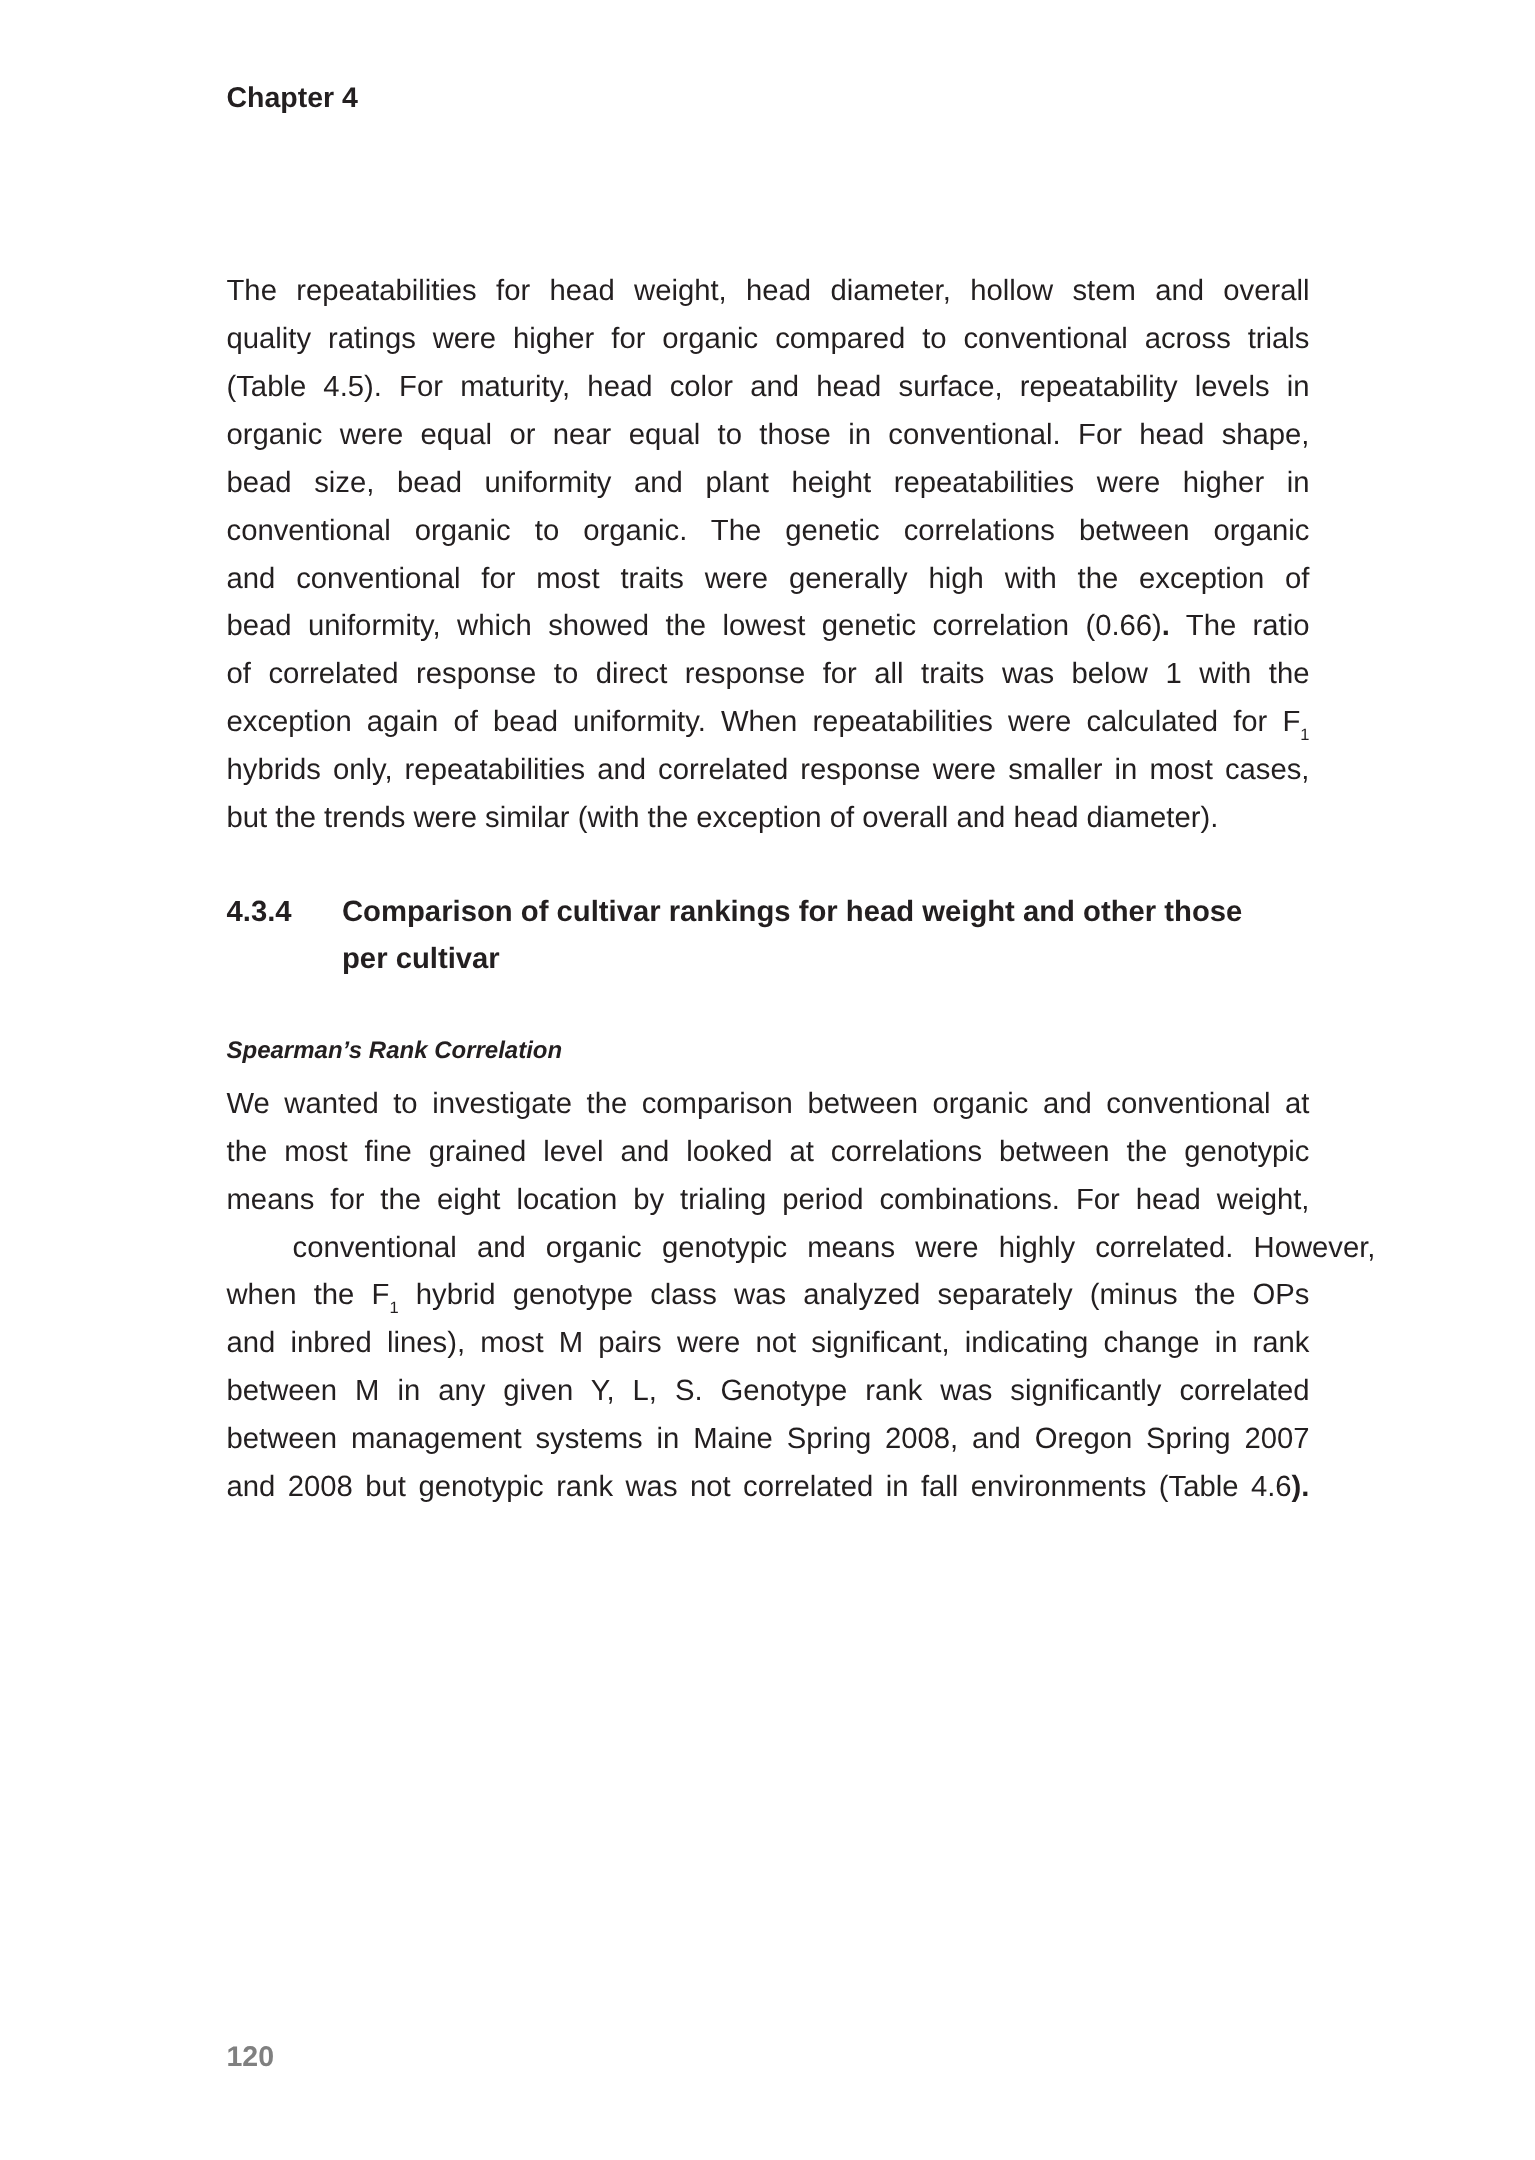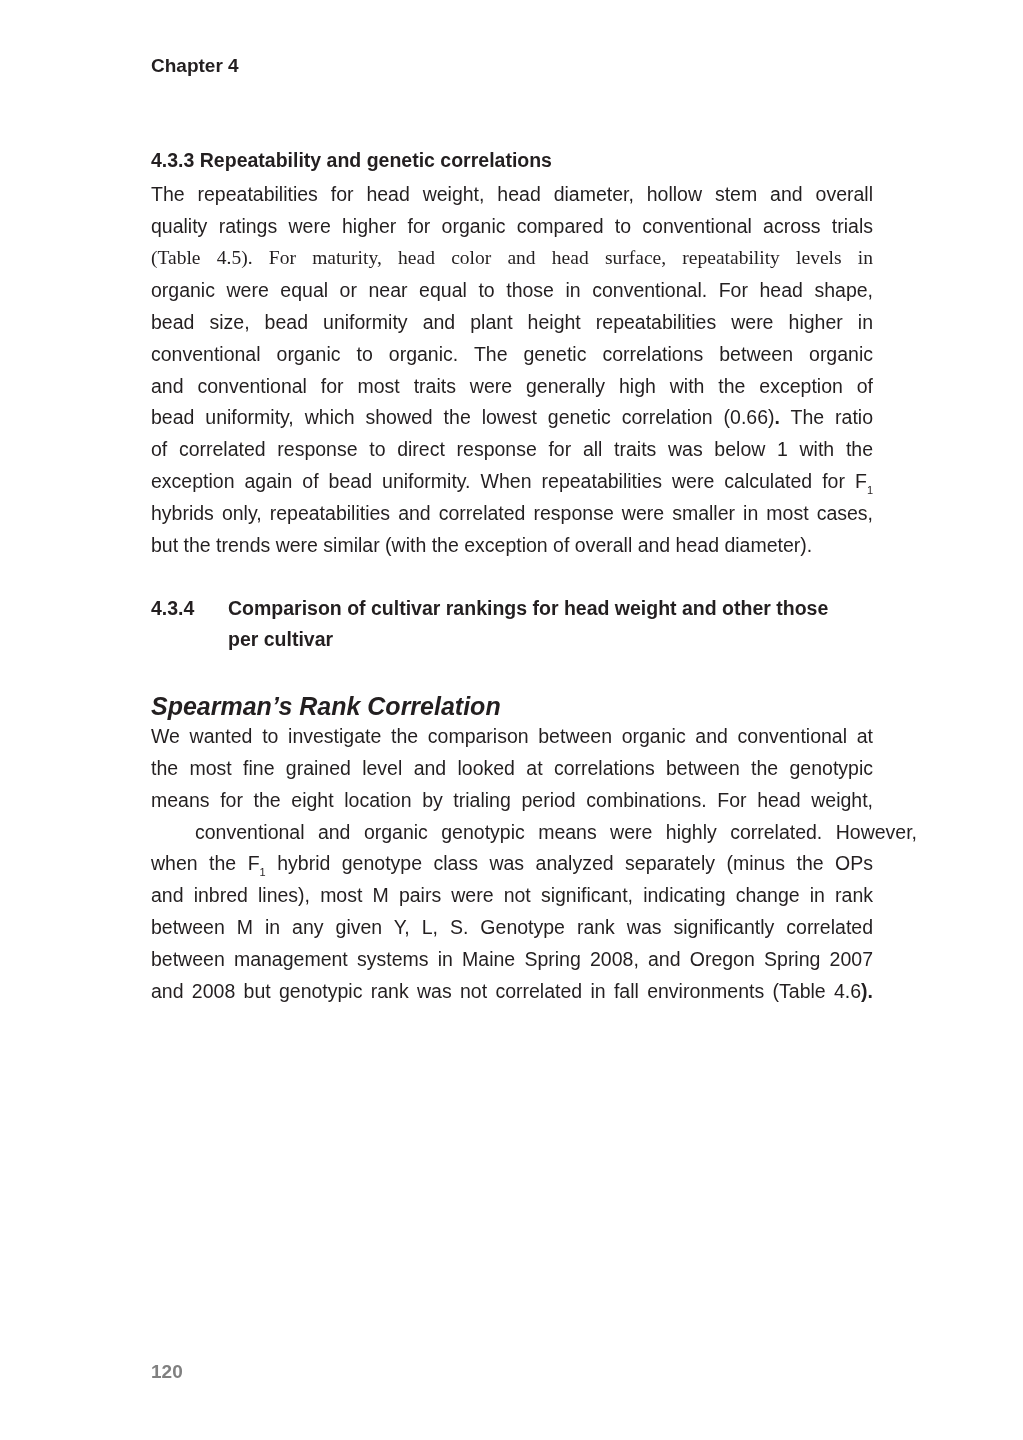--- a/index.html
+++ b/index.html
@@ -7,37 +7,36 @@
            font-family: "Liberation Sans", "DejaVu Sans", sans-serif; color: #231f20; }
     .page { position: absolute; left: 0; top: 0; width: 853px; height: 1440px; }
     .running-head { position: absolute; left: 151px; top: 55px; font-size: 19px; font-weight: bold; letter-spacing: 0px; }
     .heading { position: absolute; left: 151px; font-size: 19.5px; font-weight: bold; }
     .line { position: absolute; left: 151px; width: 722px; font-size: 19.5px; line-height: 24px;
             white-space: nowrap; text-align: justify; text-align-last: justify; }
     .line.last { text-align-last: left; }
     .sub { font-size: 11px; position: relative; top: 6px; }
     .num { position: absolute; left: 151px; font-size: 19.5px; font-weight: bold; }
     .title-line { position: absolute; left: 228px; font-size: 19.5px; font-weight: bold; white-space: nowrap; }
-    .italic-head { position: absolute; left: 151px; font-size: 25px; font-weight: bold; font-style: italic; }
+    .italic-head { position: absolute; left: 151px; font-size: 16px; font-weight: bold; font-style: italic; }
     .page-number { position: absolute; left: 151px; top: 1361px; font-size: 19px; font-weight: bold; color: #808080; }
     b.inline { font-weight: bold; }
   </style>
 </head>
 <body>
 
 <div class="page">
 
   <div class="running-head">Chapter 4</div>
 
-  <div class="heading" style="top:149px;">4.3.3 Repeatability and genetic correlations</div>
 
   <div>
     <div class="line" style="top:182px;">The repeatabilities for head weight, head diameter, hollow stem and overall</div>
     <div class="line" style="top:214px;">quality ratings were higher for organic compared to conventional across trials</div>
-    <div class="line" style="top:246px;font-family:Liberation Serif, serif;">(Table 4.5). For maturity, head color and head surface, repeatability levels in</div>
+    <div class="line" style="top:246px;">(Table 4.5). For maturity, head color and head surface, repeatability levels in</div>
     <div class="line" style="top:278px;">organic were equal or near equal to those in conventional. For head shape,</div>
     <div class="line" style="top:310px;">bead size, bead uniformity and plant height repeatabilities were higher in</div>
     <div class="line" style="top:342px;">conventional organic to organic. The genetic correlations between organic</div>
     <div class="line" style="top:374px;">and conventional for most traits were generally high with the exception of</div>
     <div class="line" style="top:405px;"><span>bead uniformity, which showed the lowest genetic correlation (0.66)</span><b class="inline">.</b><span> The ratio</span></div>
     <div class="line" style="top:437px;">of correlated response to direct response for all traits was below 1 with the</div>
     <div class="line" style="top:469px;"><span>exception again of bead uniformity. When repeatabilities were calculated for F</span><span class="sub">1</span></div>
     <div class="line" style="top:501px;">hybrids only, repeatabilities and correlated response were smaller in most cases,</div>
     <div class="line last" style="top:533px;">but the trends were similar (with the exception of overall and head diameter).</div>
   </div>

